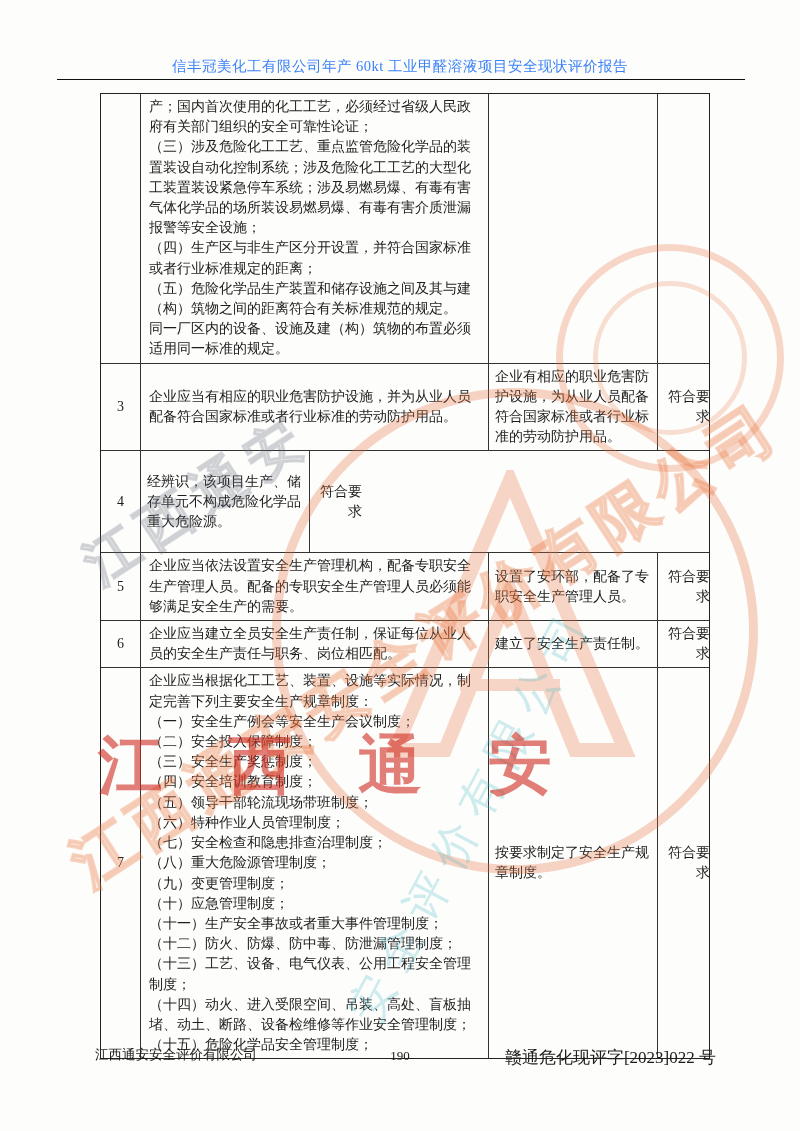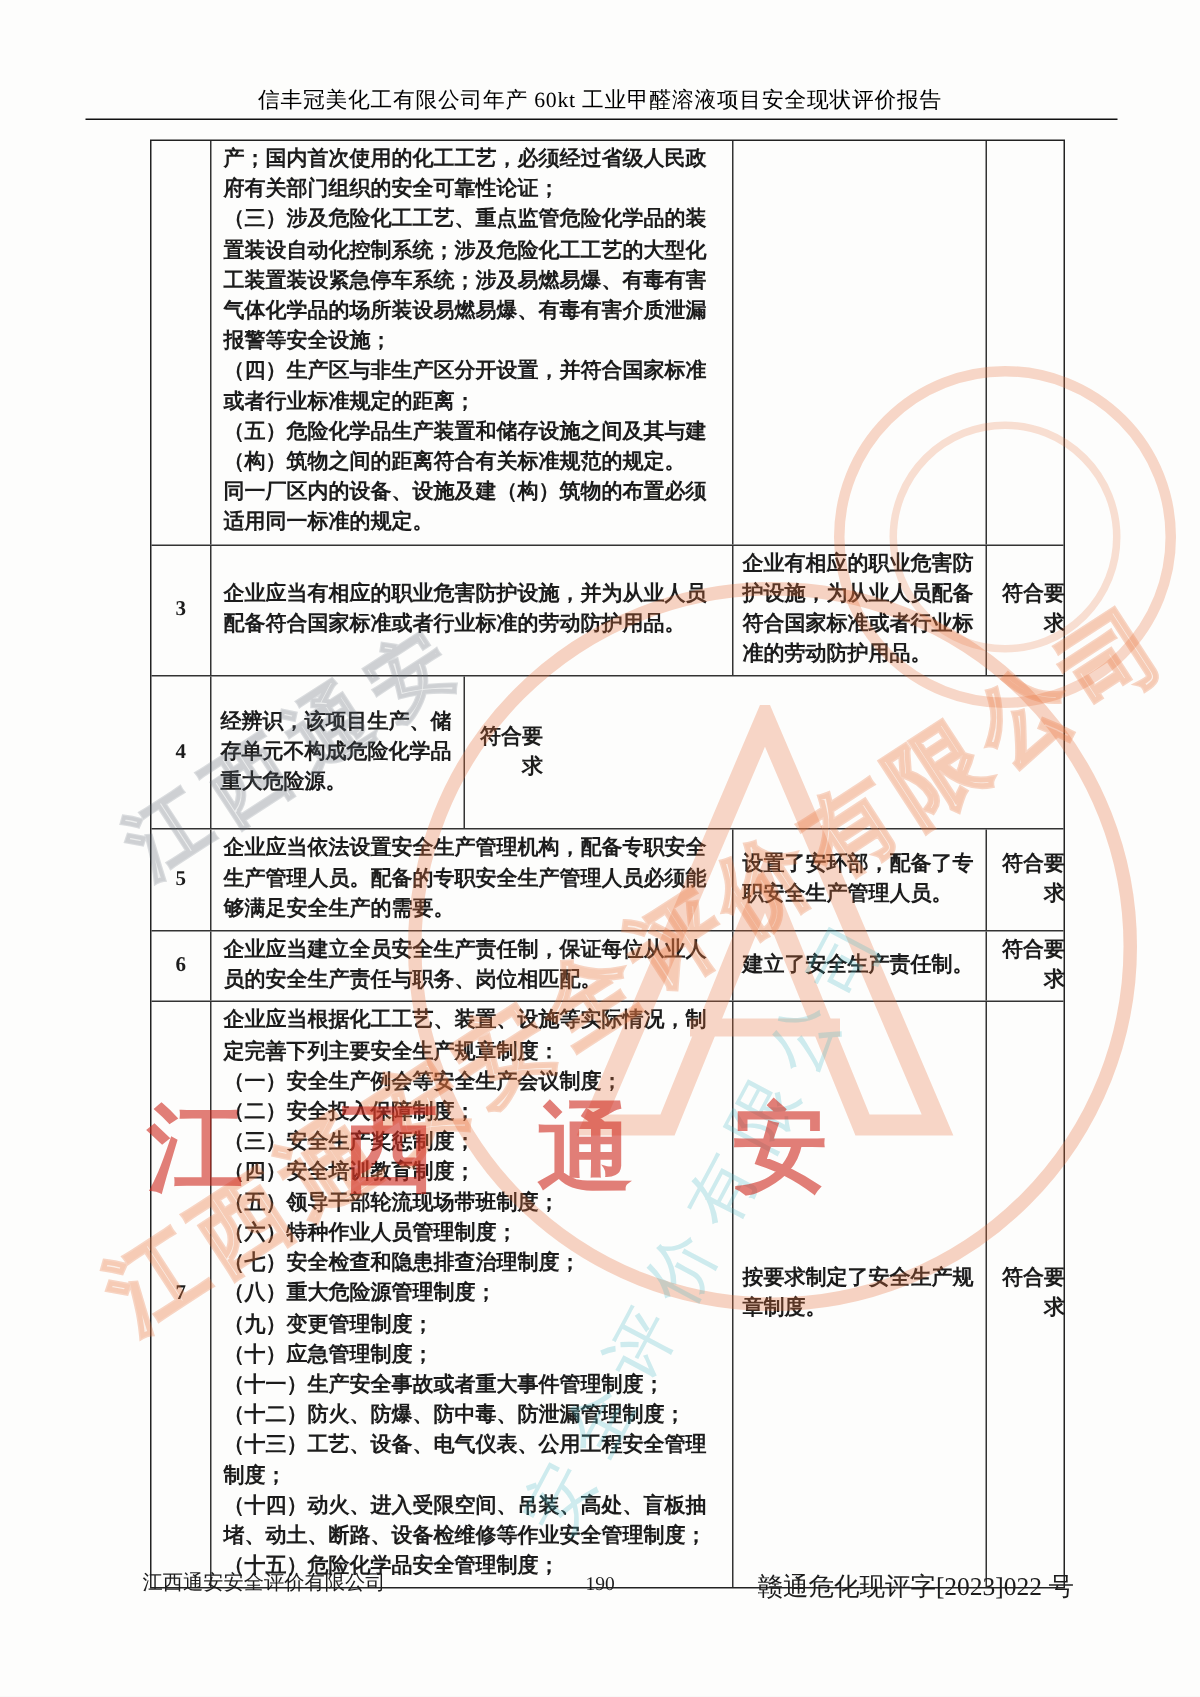--- a/index.html
+++ b/index.html
@@ -9,35 +9,35 @@
     font-family:"Liberation Serif","DejaVu Serif",serif;
     -webkit-font-smoothing:antialiased;
   }
   .page{
     position:relative;width:800px;height:1131px;background:#fdfdfc;
     overflow:hidden;color:#1c1c1c;
   }
   
   .header-title{
     position:absolute;top:57px;left:0;right:0;
-    text-align:center;font-size:14.5px;letter-spacing:.5px;color:#000000;
+    text-align:center;font-size:14.5px;letter-spacing:.5px;color:#3b82f6;
   }
   .header-rule{
     position:absolute;top:79px;left:57px;width:688px;height:0;
     border-top:1.6px solid #111;
   }
   
   .doc-table{
     position:absolute;left:100px;top:93px;width:610px;
     border:1.6px solid #222;border-bottom:1.6px solid #222;
     box-sizing:border-box;background:transparent;
   }
   .t-row{display:flex;align-items:stretch;border-bottom:1px solid #333;}
   .t-row:last-child{border-bottom:none;}
-  .c{box-sizing:border-box;font-size:14px;line-height:20.2px;font-weight:bold;}
+  .c{box-sizing:border-box;font-size:14px;line-height:20.2px;}
   .c-no{
     width:40px;flex:0 0 40px;border-right:1px solid #333;
     display:flex;align-items:center;justify-content:center;
   }
   .c-req{
     width:348px;flex:0 0 348px;border-right:1px solid #333;
     padding:3px 5px 3px 8px;white-space:pre-line;
     display:flex;flex-direction:column;justify-content:center;
   }
   .c-status{

